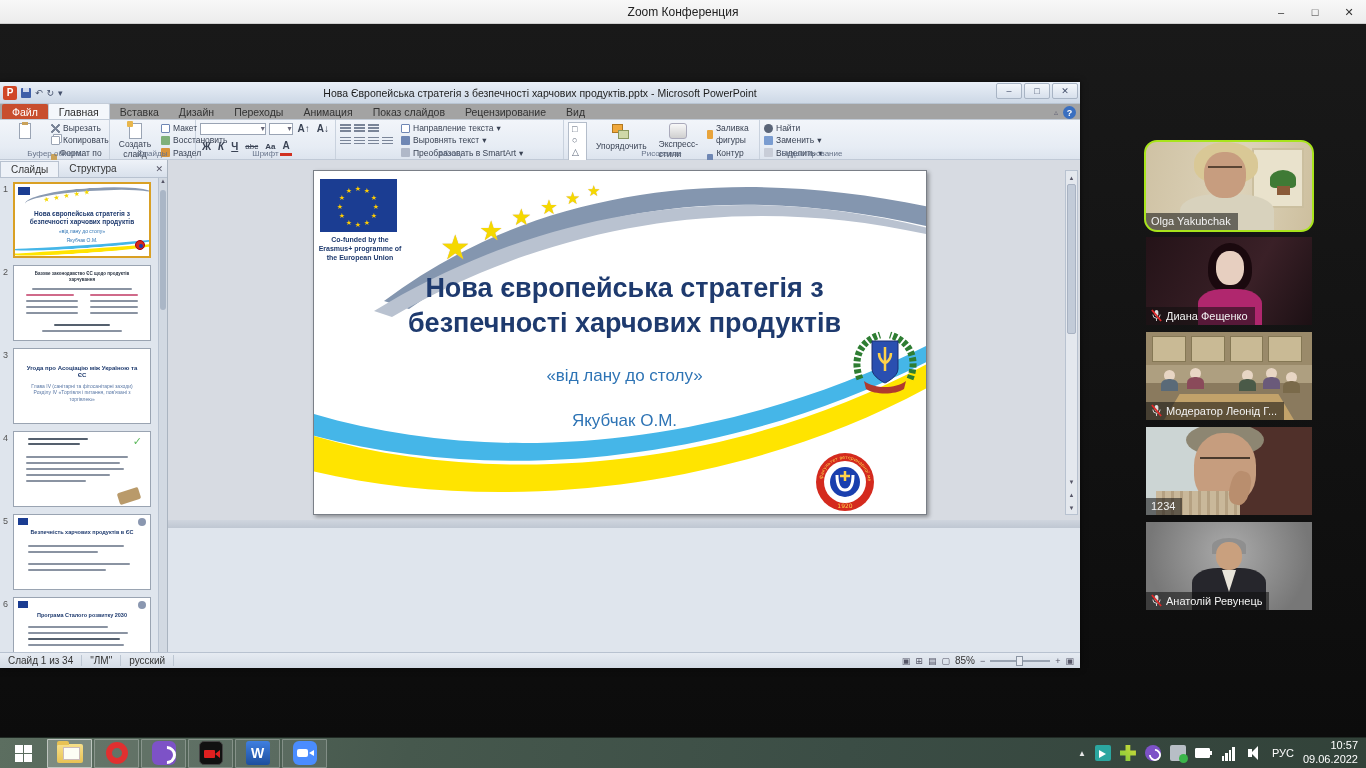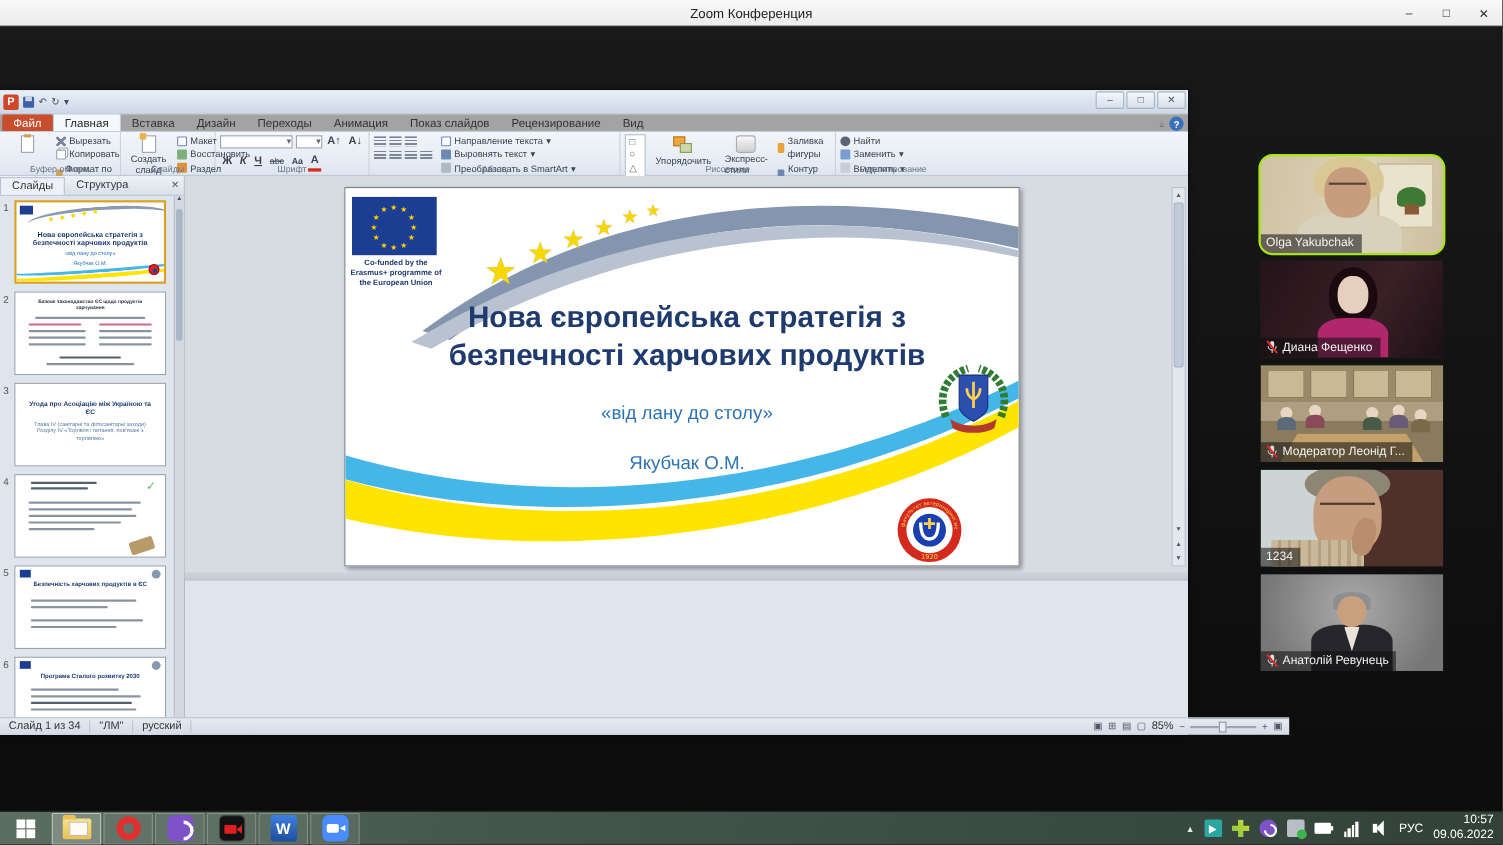--- a/index.html
+++ b/index.html
@@ -147,21 +147,21 @@
   .arcsvg { position:absolute; left:0; top:0; width:614px; height:345px; pointer-events:none; }
   .star { position:absolute; color:#f5d800; text-shadow:0 0 1px #caa; }
 
   .crest { position:absolute; left:536px; top:158px; width:70px; height:70px; }
   .vetemb { position:absolute; left:500px; top:280px; width:62px; height:62px; }
 
   
   .splitter { position:absolute; left:168px; top:438px; width:912px; height:8px; background:linear-gradient(#cfd5de,#bfc7d2); }
   .notes { position:absolute; left:168px; top:446px; width:912px; height:124px; background:#fff; border-top:1px solid #aab4c0; }
   .notes-label { padding:5px 0 0 8px; font-size:11px; color:#444; }
-  .statusbar { position:absolute; left:0; top:570px; width:1172px; height:16px; background:linear-gradient(#e6ebf2,#d3dbe5);
+  .statusbar { position:absolute; left:0; top:570px; width:1080px; height:16px; background:linear-gradient(#e6ebf2,#d3dbe5);
     border-top:1px solid #b8c2d0; display:flex; align-items:center; font-size:10px; color:#333; }
   .statusbar .seg { padding:0 8px; border-right:1px solid #bcc6d2; }
   .status-right { margin-left:auto; display:flex; align-items:center; gap:5px; padding-right:6px; }
   .vicon { font-size:9px; color:#556; }
   .zslider { width:60px; height:2px; background:#9aa4b2; position:relative; }
   .zslider .knob { position:absolute; left:26px; top:-4px; width:7px; height:10px; background:#e8ecf2; border:1px solid #8a94a2; }
 
   
   .participants { position:absolute; left:1146px; top:118px; width:166px; }
   .vtile { position:absolute; left:0; width:166px; height:88px; background:#222; overflow:hidden; }
@@ -278,20 +278,21 @@
     <div class="ppt">
 
       <div class="ppt-titlebar">
         <div class="ppt-appicon">P</div>
         <div class="qat">
           <span class="disk"></span>
           <span>↶</span>
           <span>↻</span>
           <span>▾</span>
         </div>
+        <div class="ppt-title">Нова Європейська стратегія з безпечності харчових продуктів.pptx  -  Microsoft PowerPoint</div>
         <div class="ppt-winctl">
           <div class="wbtn">–</div>
           <div class="wbtn">□</div>
           <div class="wbtn">✕</div>
         </div>
       </div>
 
       <div class="ppt-tabs">
         <div class="ptab file">Файл</div>
         <div class="ptab sel">Главная</div>

